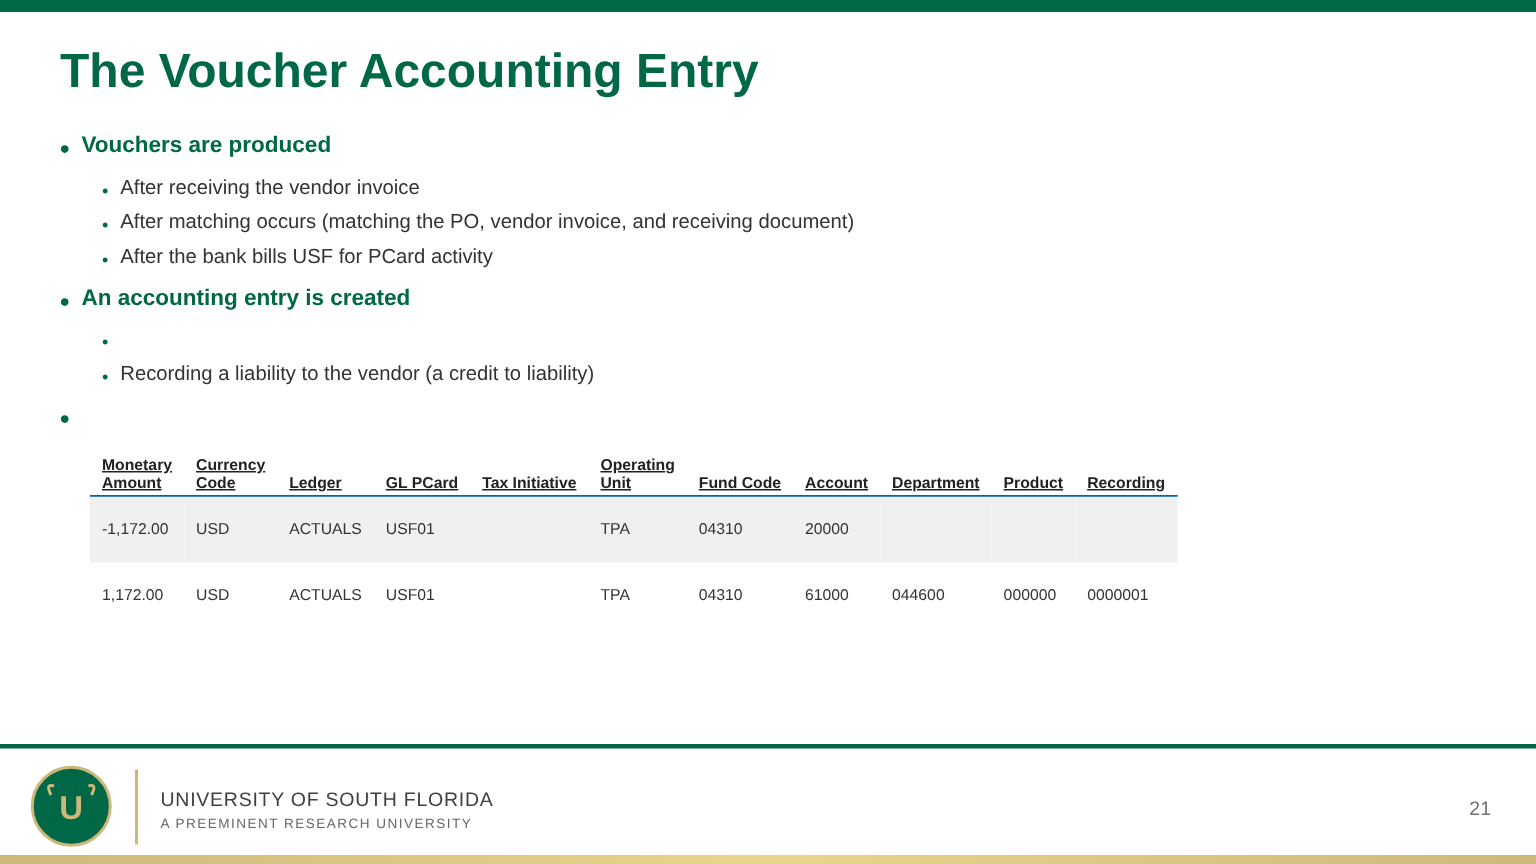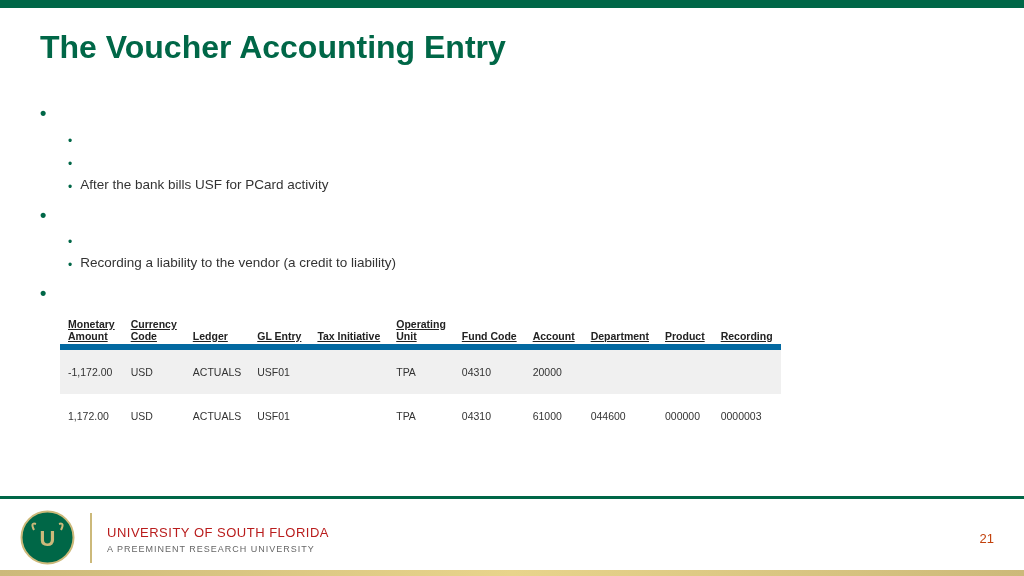--- a/index.html
+++ b/index.html
@@ -28,21 +28,21 @@
       left: 0;
       right: 0;
       bottom: 80px;
       padding: 20px 40px 10px 40px;
     }
 
     .slide-title {
       color: #006747;
       font-size: 32px;
       font-weight: 700;
-      margin-bottom: 36px;
+      margin-bottom: 22px;
       line-height: 1.2;
     }
 
     .bullet-list {
       list-style: none;
       padding: 0;
     }
 
     .bullet-list > li {
       margin-bottom: 8px;
@@ -94,21 +94,21 @@
       margin-left: 20px;
     }
 
     .accounting-table {
       border-collapse: collapse;
       font-size: 11px;
       width: auto;
     }
 
     .accounting-table th {
-      border-bottom: 6px solid #0369a1;
+      border-bottom: 1px solid #0369a1;
       text-decoration: underline;
       font-weight: 600;
       padding: 2px 8px;
       text-align: left;
       vertical-align: bottom;
       color: #222;
       font-size: 10.5px;
       white-space: nowrap;
     }
 
@@ -159,21 +159,21 @@
     }
 
     .footer-text {
       display: flex;
       flex-direction: column;
     }
 
     .footer-university {
       font-size: 18px;
       font-weight: 700;
-      color: #b91c1c;
+      color: #404040;
       letter-spacing: 0.5px;
       text-transform: uppercase;
     }
 
     .footer-university span {
       font-size: 13px;
       font-weight: 400;
     }
 
     .footer-tagline {
@@ -191,55 +191,59 @@
       right: 0;
       height: 6px;
       background: linear-gradient(to right, #ccb97a, #e8d48b, #ccb97a);
     }
 
     .page-number {
       position: absolute;
       right: 30px;
       bottom: 30px;
       font-size: 13px;
-      color: #c2410c;
+      color: #737373;
       font-weight: 400;
     }
   </style>
 </head>
 <body>
 
 <div class="top-bar"></div>
 
 <div class="content-area">
   <h1 class="slide-title">The Voucher Accounting Entry</h1>
 
   <ul class="bullet-list">
 
     <li>
       <div class="main-bullet">
         <span class="bullet-dot">•</span>
+        <span>Vouchers are produced</span>
       </div>
       <ul class="sub-bullets">
         <li>
           <span class="sub-dot">•</span>
-        </li>
-        <li>
-          <span class="sub-dot">•</span>
+          <span>After receiving the vendor invoice</span>
+        </li>
+        <li>
+          <span class="sub-dot">•</span>
+          <span>After matching occurs (matching the PO, vendor invoice, and receiving document)</span>
         </li>
         <li>
           <span class="sub-dot">•</span>
           <span>After the bank bills USF for PCard activity</span>
         </li>
       </ul>
     </li>
 
     <li>
       <div class="main-bullet">
         <span class="bullet-dot">•</span>
+        <span>An accounting entry is created</span>
       </div>
       <ul class="sub-bullets">
         <li>
           <span class="sub-dot">•</span>
         </li>
         <li>
           <span class="sub-dot">•</span>
           <span>Recording a liability to the vendor (a credit to liability)</span>
         </li>
       </ul>
@@ -253,21 +257,21 @@
 
   </ul>
 
   <div class="table-section">
     <table class="accounting-table">
       <thead>
         <tr>
           <th>Monetary<br>Amount</th>
           <th>Currency<br>Code</th>
           <th>Ledger</th>
-          <th>GL Entry</th>
+          <th>GL PCard</th>
           <th>Tax Initiative</th>
           <th>Operating<br>Unit</th>
           <th>Fund Code</th>
           <th>Account</th>
           <th>Department</th>
           <th>Product</th>
           <th>Recording</th>
         </tr>
       </thead>
       <tbody>
@@ -288,21 +292,21 @@
           <td>1,172.00</td>
           <td>USD</td>
           <td>ACTUALS</td>
           <td>USF01</td>
           <td></td>
           <td>TPA</td>
           <td>04310</td>
           <td>61000</td>
           <td>044600</td>
           <td>000000</td>
-          <td>0000003</td>
+          <td>0000001</td>
         </tr>
       </tbody>
     </table>
   </div>
 </div>
 
 <div class="footer">
   <div class="footer-logo">
 
     <svg class="usf-bull-logo" viewBox="0 0 55 55" xmlns="http://www.w3.org/2000/svg">

